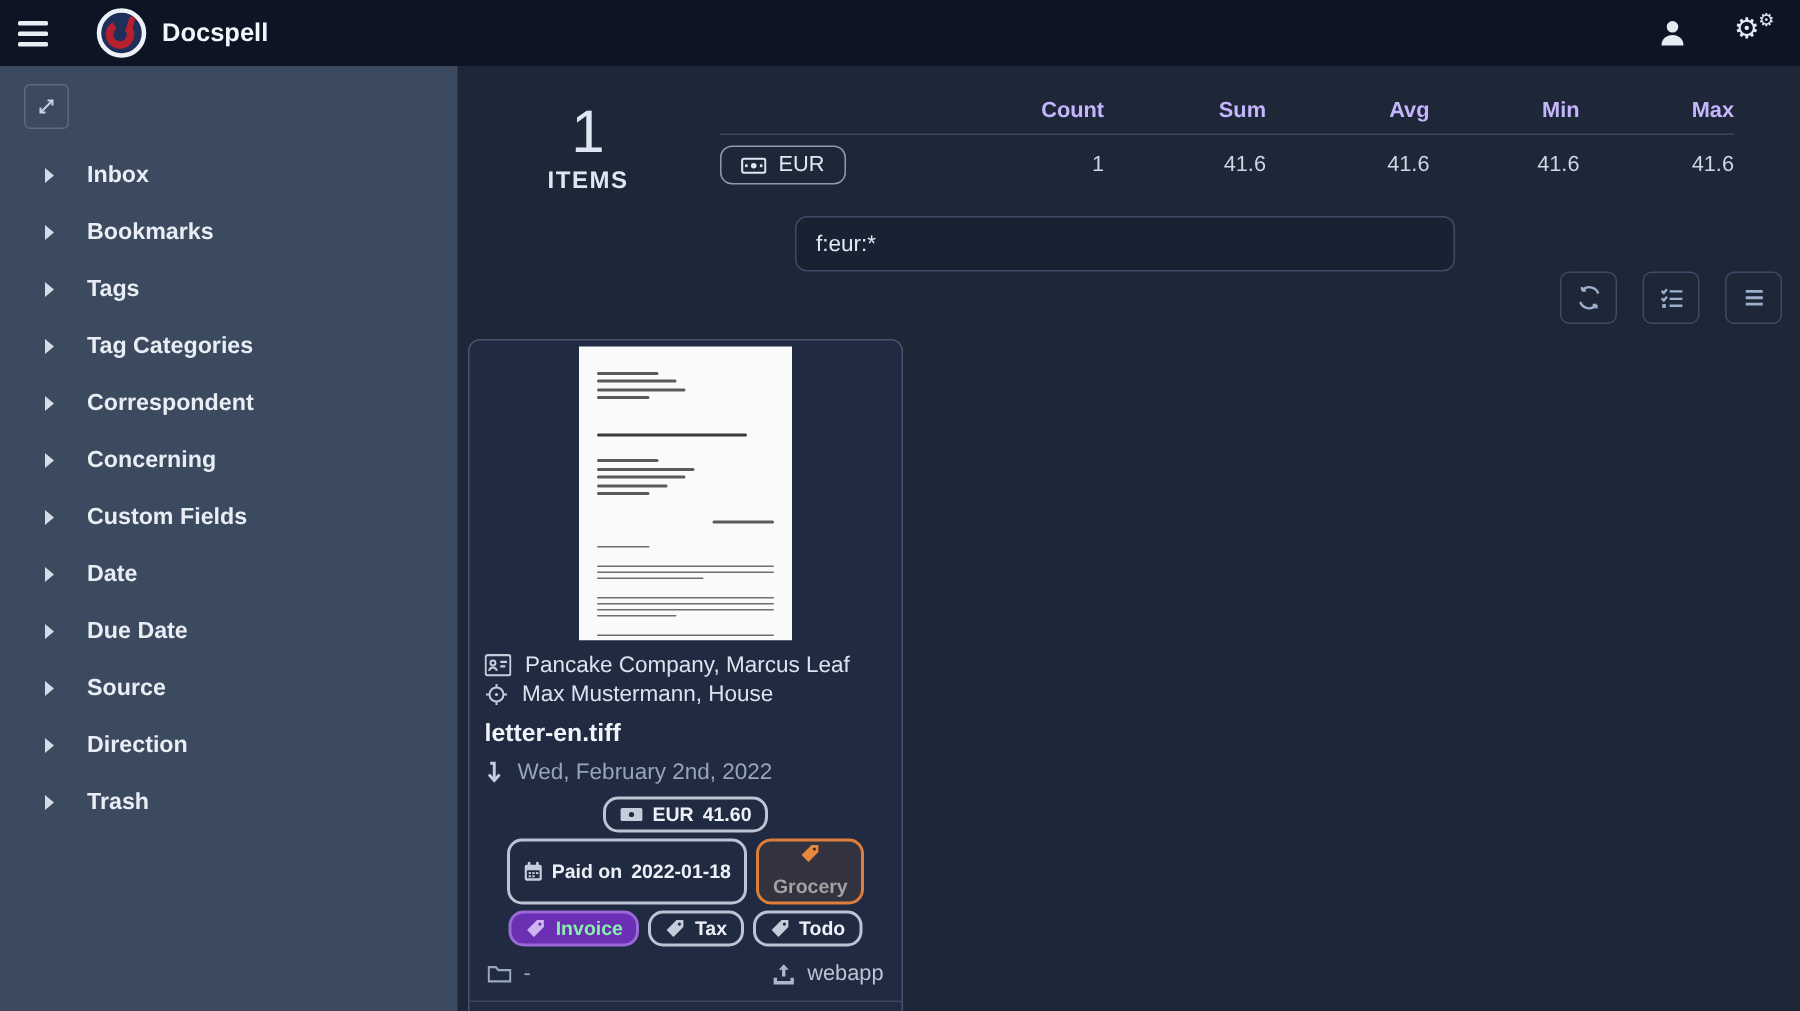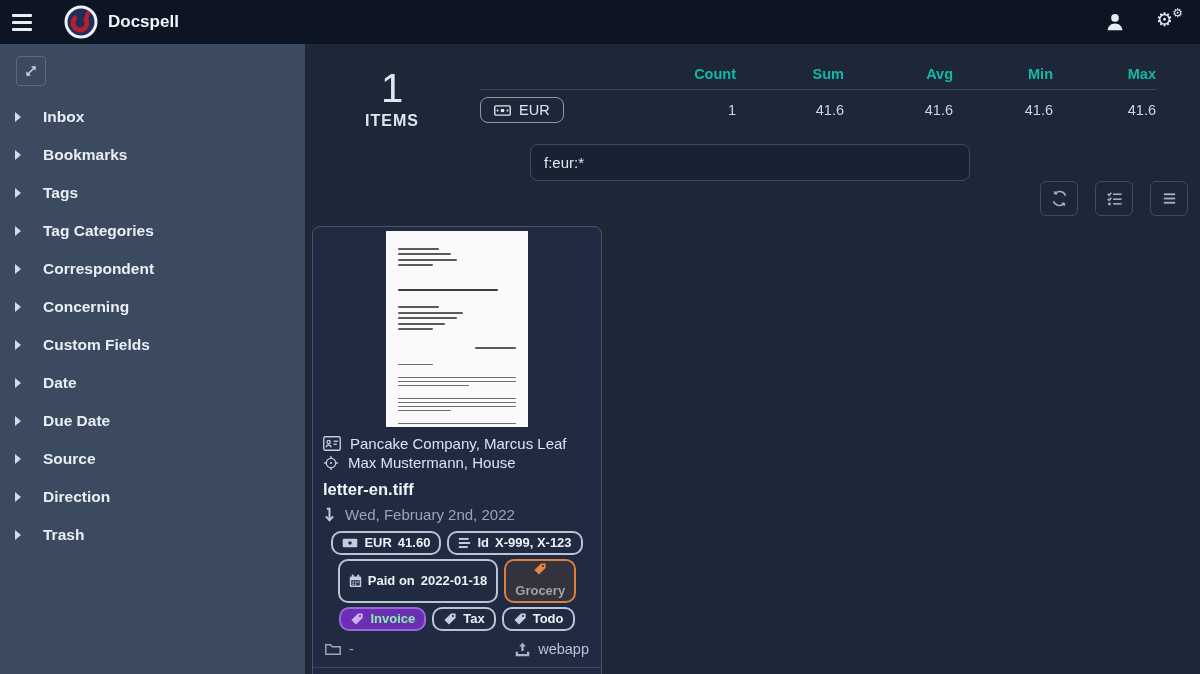--- a/index.html
+++ b/index.html
@@ -17,33 +17,33 @@
   .hamburger span { display:block; width:20px; height:3px; background:#e9eef5; border-radius:1px; }
   .logo { width:34px; height:34px; margin-right:10px; }
   .nav-title { font-size:17px; font-weight:700; color:#f2f5fa; }
   .nav-right { margin-left:auto; display:flex; align-items:center; gap:30px; }
   .nav-icon { color:#e6ebf3; cursor:pointer; }
 
   
   .layout { position:absolute; top:44px; left:0; right:0; bottom:0; display:flex; }
   .sidebar { width:305px; background:#3b4a5e; flex-shrink:0; padding-top:9px; }
   .expand-btn { margin:3px 0 12px 16px; width:30px; height:30px; border:1px solid #5a6b80; border-radius:4px; background:transparent; color:#c9d3df; display:flex; align-items:center; justify-content:center; cursor:pointer; }
-  .side-item { display:flex; align-items:center; height:38px; padding-left:15px; font-weight:700; font-size:15.5px; color:#e9eef5; cursor:pointer; }
+  .side-item { display:flex; align-items:center; height:38px; padding-left:30px; font-weight:700; font-size:15.5px; color:#e9eef5; cursor:pointer; }
   .side-item .caret { width:0; height:0; border-left:6px solid #d4dce6; border-top:5px solid transparent; border-bottom:5px solid transparent; margin-right:22px; }
 
   .main { flex:1; overflow:hidden; padding:14px 0 0 7px; }
 
   
   .stats-row { display:flex; padding-right:44px; }
   .count-block { width:160px; text-align:center; padding-top:8px; flex-shrink:0; }
   .count-num { font-size:40px; font-weight:400; color:#dfe7f2; line-height:1.1; }
   .count-label { font-size:16px; font-weight:700; color:#dfe7f2; letter-spacing:1px; margin-top:2px; }
   .stats-table { flex:1; margin-left:8px; }
   .srow { display:grid; grid-template-columns:1fr 108px 108px 109px 100px 103px; align-items:center; }
-  .srow.header { height:32px; font-weight:700; font-size:14.5px; color:#14b8a6; border-bottom:1px solid #3a4862; }
+  .srow.header { height:32px; font-weight:700; font-size:14.5px; color:#c4b5fd; border-bottom:1px solid #3a4862; }
   .srow.values { height:40px; font-size:14.5px; color:#cdd6e3; }
   .cell-num { text-align:right; }
   .eur-pill { display:inline-flex; align-items:center; gap:8px; border:1px solid #8f9aab; border-radius:8px; padding:4px 13px; color:#dfe7f2; font-size:14.5px; cursor:pointer; }
 
   
   .search-row { display:flex; align-items:center; margin:14px 12px 0 0;flex-direction:column; }
   .search-input { width:440px; height:37px; background:#192233; border:1px solid #3c4c66; border-radius:8px; color:#e2e9f3; font-size:15px; padding:0 13px; outline:none; font-family:"Liberation Sans", sans-serif; }
   .search-actions { margin-left:auto; display:flex; gap:17px; }
   .icon-btn { width:38px; height:35px; border:1px solid #3c4c66; border-radius:6px; background:transparent; color:#9db1cc; display:flex; align-items:center; justify-content:center; cursor:pointer; }
 
@@ -322,31 +322,20 @@
             <span class="badge">
               <span class="b-ic">
                   <svg width="16" height="12" viewBox="0 0 22 14">
                     <rect x="1" y="1" width="20" height="12" rx="1.5" fill="currentColor"></rect>
                     <circle cx="11" cy="7" r="2.4" fill="#202a40"></circle>
                   </svg>
                 </span>
               <span>EUR</span>
               <span>41.60</span>
             </span>
-            <span class="badge">
-              <span class="b-ic">
-                  <svg width="13" height="12" viewBox="0 0 16 14" stroke="currentColor" stroke-width="2.4" fill="none">
-                    <line x1="1" y1="2" x2="13" y2="2"></line>
-                    <line x1="1" y1="7" x2="15" y2="7"></line>
-                    <line x1="1" y1="12" x2="12" y2="12"></line>
-                  </svg>
-                </span>
-              <span>Id</span>
-              <span>X-999, X-123</span>
-            </span>
           </div>
           <div class="badge-row">
             <span class="badge">
               <span class="b-ic">
                   <svg width="13" height="14" viewBox="0 0 16 17">
                     <rect x="1" y="3" width="14" height="13" rx="1.5" fill="currentColor"></rect>
                     <rect x="3.5" y="0.5" width="2.2" height="4.5" rx="1" fill="currentColor"></rect>
                     <rect x="10.3" y="0.5" width="2.2" height="4.5" rx="1" fill="currentColor"></rect>
                     <rect x="2.8" y="7.5" width="10.4" height="6.5" fill="#202a40"></rect>
                     <rect x="4.2" y="9" width="2" height="1.6" fill="currentColor"></rect>

